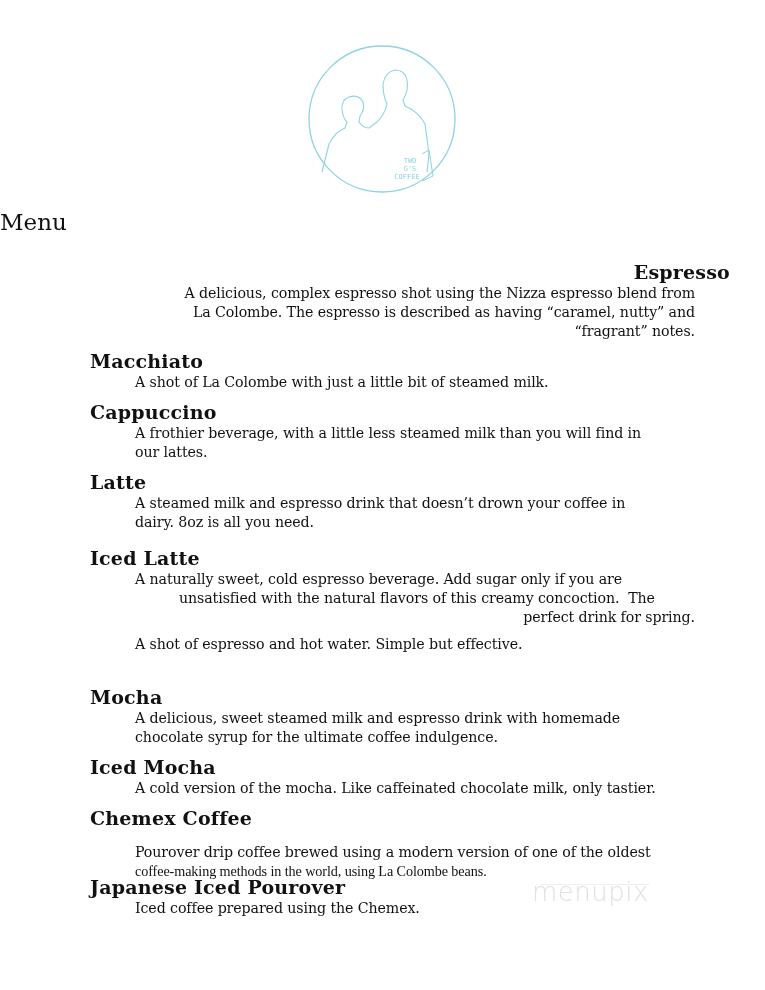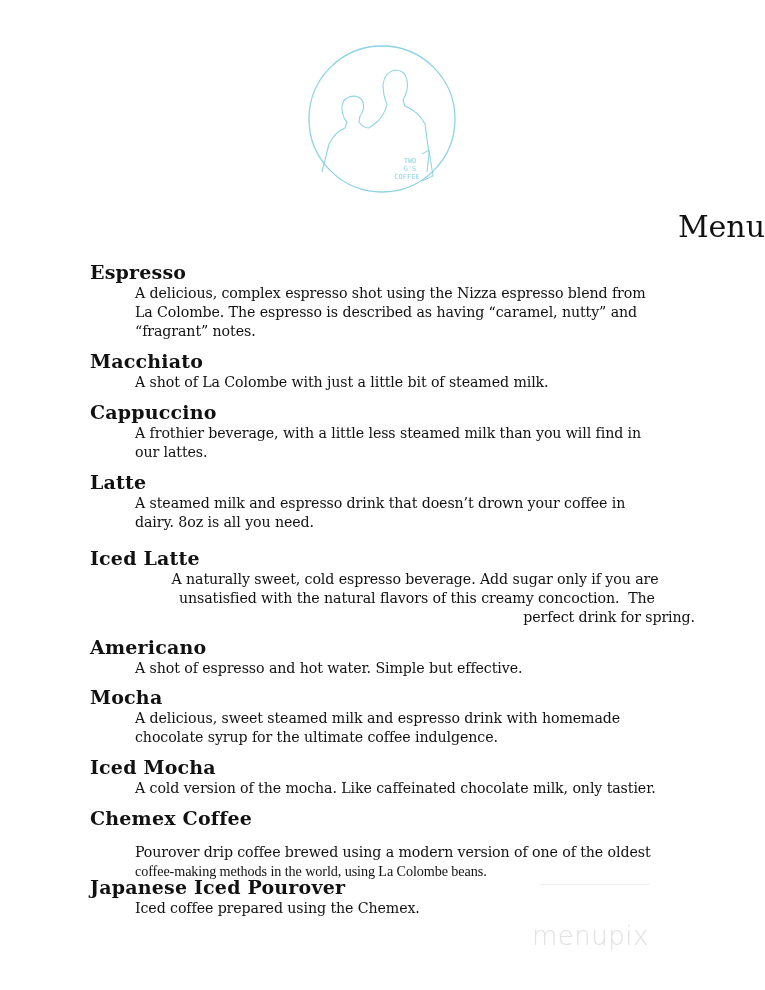--- a/index.html
+++ b/index.html
@@ -1,44 +1,44 @@
 <!DOCTYPE html>
 <html><head>
 <meta charset="utf-8">
 <style>
   html, body { margin: 0; padding: 0; background: #ffffff; }
   body { width: 765px; height: 990px; position: relative; overflow: hidden; font-family: "DejaVu Serif", serif; color: #111; }
   .logo { position: absolute; left: 307px; top: 44px; width: 150px; height: 150px; }
-  .title { position: absolute; left: 0; width: 765px; top: 209px; text-align: right; font-size: 30px; font-family: "DejaVu Serif", serif; color: #111; }
+  .title { position: absolute; left: 0; width: 765px; top: 209px; text-align: left; font-size: 23px; font-family: "DejaVu Serif", serif; color: #111; }
   .menu { position: absolute; left: 90px; top: 260px; width: 640px; }
   .item { position: absolute; left: 0; width: 640px; }
   .item-name { font-family: "DejaVu Serif", serif; font-weight: bold; font-size: 19px; line-height: 24px; color: #111; white-space: nowrap; letter-spacing: 0.2px; }
   .item-desc { margin-left: 45px; font-size: 14.2px; line-height: 19px; color: #111; width: 560px; letter-spacing: -0.1px; }
-  .watermark { position: absolute; left: 532px; top: 921px; font-family: "DejaVu Sans", sans-serif; font-size: 26px; color: #e1e1e1; letter-spacing: 0.5px; font-weight: 300; }
+  .watermark { position: absolute; left: 532px; top: 877px; font-family: "DejaVu Sans", sans-serif; font-size: 26px; color: #e1e1e1; letter-spacing: 0.5px; font-weight: 300; }
   .watermark-rule { position: absolute; left: 540px; top: 884px; width: 110px; border-top: 1px solid #f0f0f0; }
 </style>
 </head>
 <body>
 
 <svg class="logo" viewBox="0 0 150 150" xmlns="http://www.w3.org/2000/svg">
   <circle cx="75" cy="75" r="73" fill="none" stroke="#8ed3e3" stroke-width="1.3"></circle>
 
   <path d="M15 128 L22 100 Q28 88 38 84 L40 78 Q36 74 35 66 Q34 56 42 53 Q52 50 56 58 Q58 66 53 72 L52 78 Q56 84 62 84 L70 78" fill="none" stroke="#8ed3e3" stroke-width="1.1"></path>
 
   <path d="M70 78 Q78 70 80 60 Q76 52 76 40 Q78 28 88 26 Q98 26 100 36 Q102 46 96 56 L98 62 Q112 68 118 80 L122 110 L120 128" fill="none" stroke="#8ed3e3" stroke-width="1.1"></path>
   <path d="M115 110 L122 106 L126 132 L115 137" fill="none" stroke="#8ed3e3" stroke-width="1"></path>
   <text x="103" y="119" font-size="7" fill="#8ed3e3" text-anchor="middle" font-family="DejaVu Sans Mono, monospace">TWO</text>
   <text x="103" y="127" font-size="7" fill="#8ed3e3" text-anchor="middle" font-family="DejaVu Sans Mono, monospace">G'S</text>
   <text x="100" y="135" font-size="7" fill="#8ed3e3" text-anchor="middle" font-family="DejaVu Sans Mono, monospace">COFFEE</text>
 </svg>
 
 <div class="title">Menu</div>
 
 <div class="menu" id="menu">
-    <div class="item" style="top: 0px;">
+    <div class="item" style="top: 0px; text-align: right;">
       <div class="item-name">Espresso</div>
       <div class="item-desc">
         <div style="white-space: pre;">A delicious, complex espresso shot using the Nizza espresso blend from</div>
         <div style="white-space: pre;">La Colombe. The espresso is described as having “caramel, nutty” and</div>
         <div style="white-space: pre;">“fragrant” notes.</div>
       </div>
     </div>
     <div class="item" style="top: 89px;">
       <div class="item-name">Macchiato</div>
       <div class="item-desc">
@@ -55,27 +55,26 @@
     <div class="item" style="top: 210px;">
       <div class="item-name">Latte</div>
       <div class="item-desc">
         <div style="white-space: pre;">A steamed milk and espresso drink that doesn’t drown your coffee in</div>
         <div style="white-space: pre;">dairy. 8oz is all you need.</div>
       </div>
     </div>
     <div class="item" style="top: 286px;">
       <div class="item-name">Iced Latte</div>
       <div class="item-desc">
-        <div style="white-space: pre; text-align: center;">A naturally sweet, cold espresso beverage. Add sugar only if you are</div>
+        <div style="white-space: pre;">A naturally sweet, cold espresso beverage. Add sugar only if you are</div>
         <div style="white-space: pre; margin-left: 44px;">unsatisfied with the natural flavors of this creamy concoction.  The</div>
         <div style="white-space: pre; text-align: right;">perfect drink for spring.</div>
       </div>
     </div>
     <div class="item" style="top: 375px;">
-      <div class="item-name">Americano</div>
       <div class="item-desc">
         <div style="white-space: pre;">A shot of espresso and hot water. Simple but effective.</div>
       </div>
     </div>
     <div class="item" style="top: 425px;">
       <div class="item-name">Mocha</div>
       <div class="item-desc">
         <div style="white-space: pre;">A delicious, sweet steamed milk and espresso drink with homemade</div>
         <div style="white-space: pre;">chocolate syrup for the ultimate coffee indulgence.</div>
       </div>

